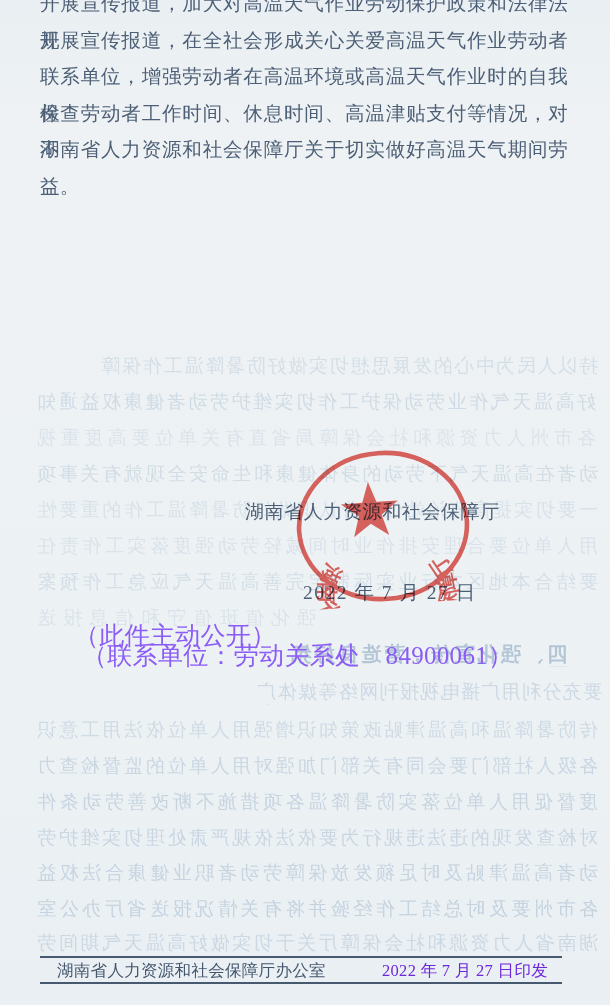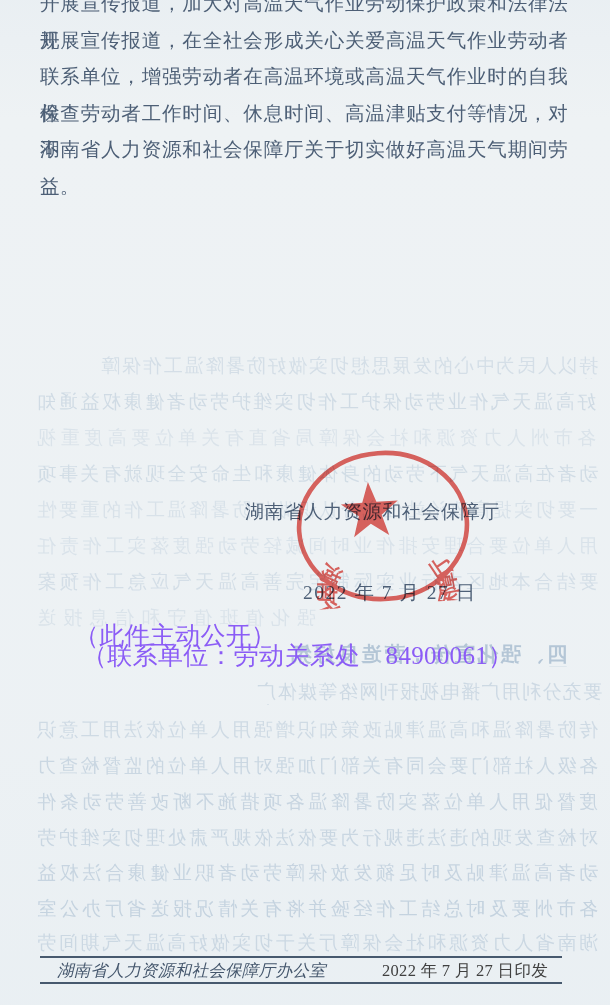--- a/index.html
+++ b/index.html
@@ -50,22 +50,22 @@
   .note-contact{left:82px;top:639px;}
   .seal{
     position:absolute;left:291px;top:447px;width:184px;height:158px;
     z-index:5;opacity:0.88;mix-blend-mode:multiply;
     transform:rotate(-4deg);
   }
   .seal svg{display:block;width:184px;height:158px;}
   .footer-rule{position:absolute;left:40px;width:522px;height:2px;background:#47596e;z-index:2;}
   .rule-top{top:956px;}
   .rule-bottom{top:982px;}
-  .footer-office{position:absolute;left:57px;top:960px;font-size:16.5px;color:#44566c;white-space:nowrap;z-index:2;letter-spacing:0.3px;font-style:italic;}
-  .footer-date{position:absolute;right:62px;top:960px;font-size:16.5px;color:#404040;white-space:nowrap;z-index:2;letter-spacing:0.3px;}
+  .footer-office{position:absolute;left:57px;top:960px;font-size:16.5px;color:#44566c;white-space:nowrap;z-index:2;letter-spacing:0.3px;}
+  .footer-date{position:absolute;right:62px;top:960px;font-size:16.5px;color:#6d28d9;white-space:nowrap;z-index:2;letter-spacing:0.3px;}
 </style>
 </head>
 <body>
 
 <div class="page">
 
   <div class="ghost-layer">
       <div class="ghost" style="top: 355px; left: 100px; width: 498px; opacity: 0.22;">持以人民为中心的发展思想切实做好防暑降温工作保障劳</div>
       <div class="ghost" style="top: 391px; left: 36px; width: 560px; opacity: 0.26;">好高温天气作业劳动保护工作切实维护劳动者健康权益通知</div>
       <div class="ghost" style="top: 427px; left: 36px; width: 560px; opacity: 0.16;">各市州人力资源和社会保障局省直有关单位要高度重视</div>

